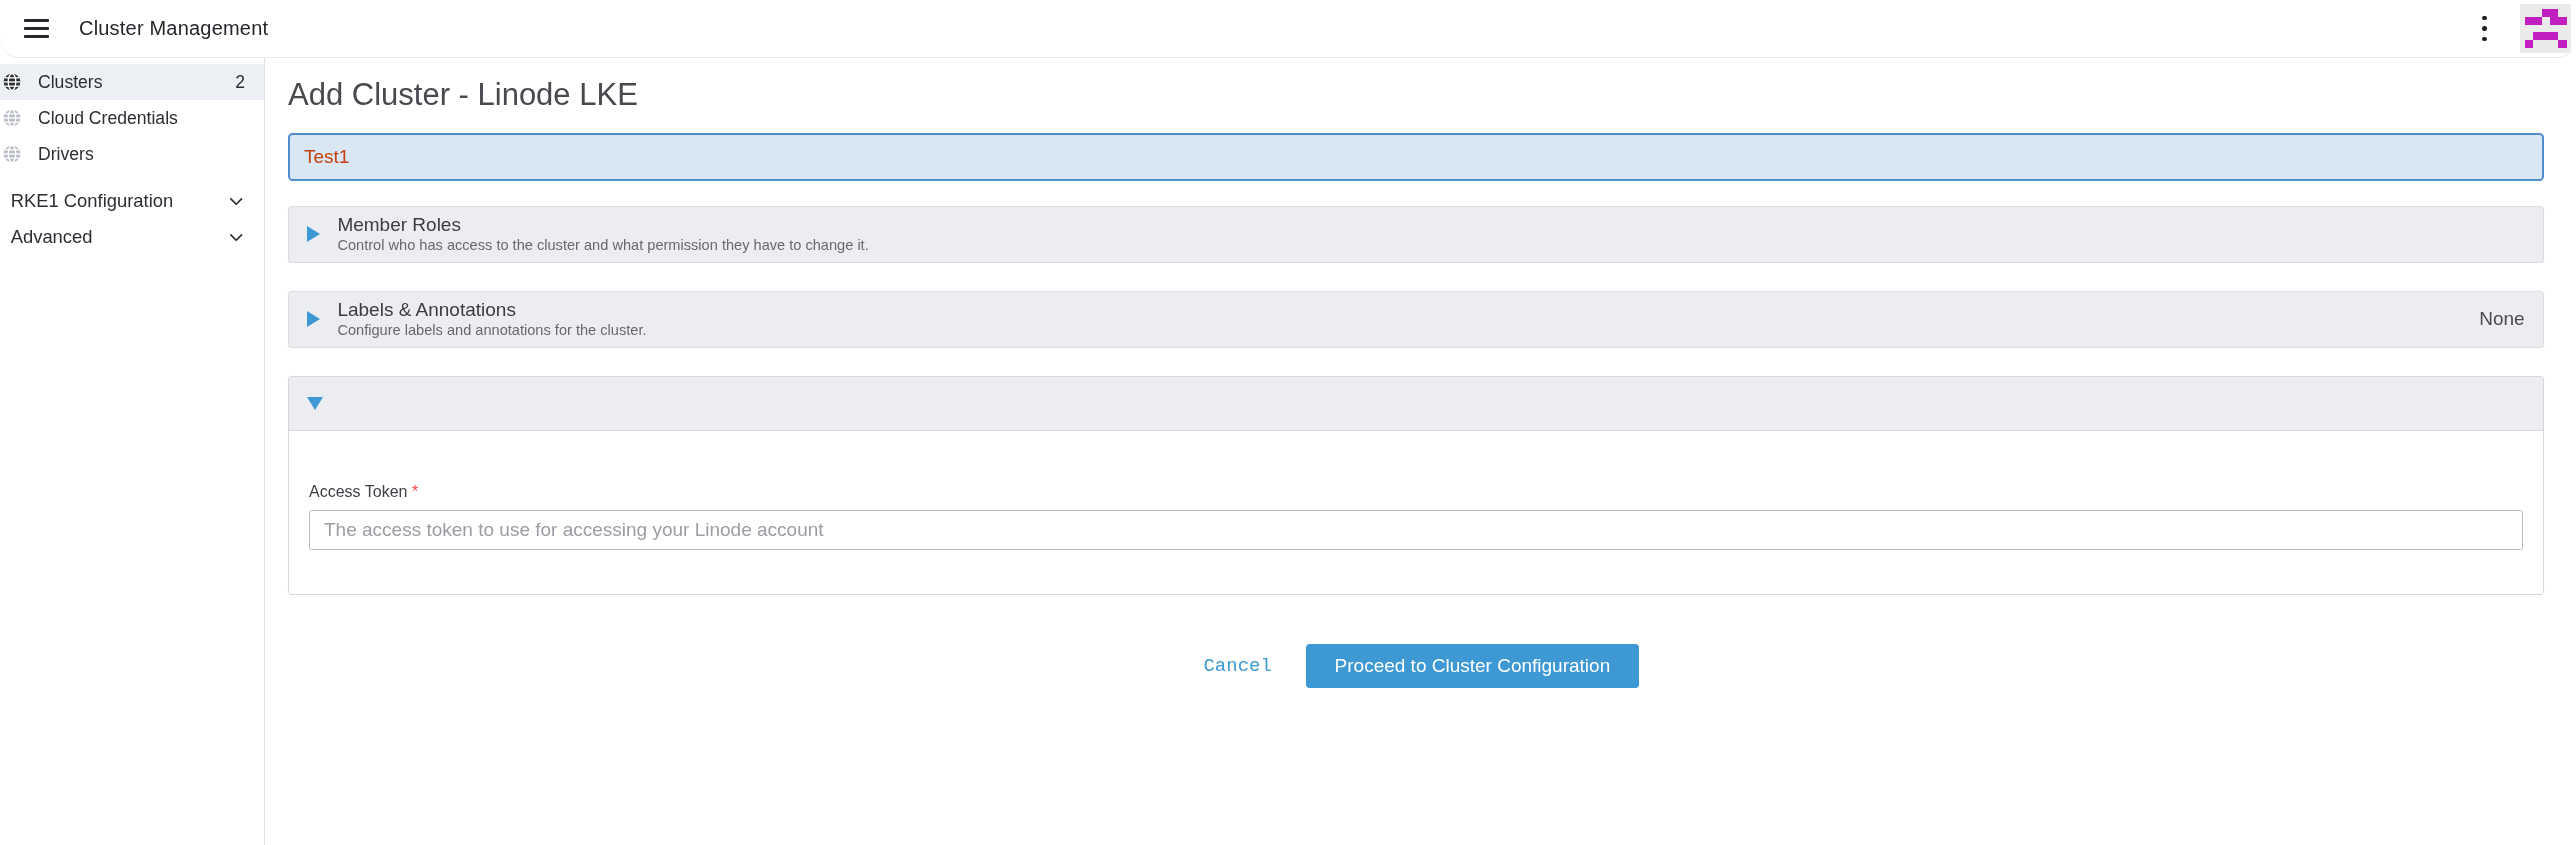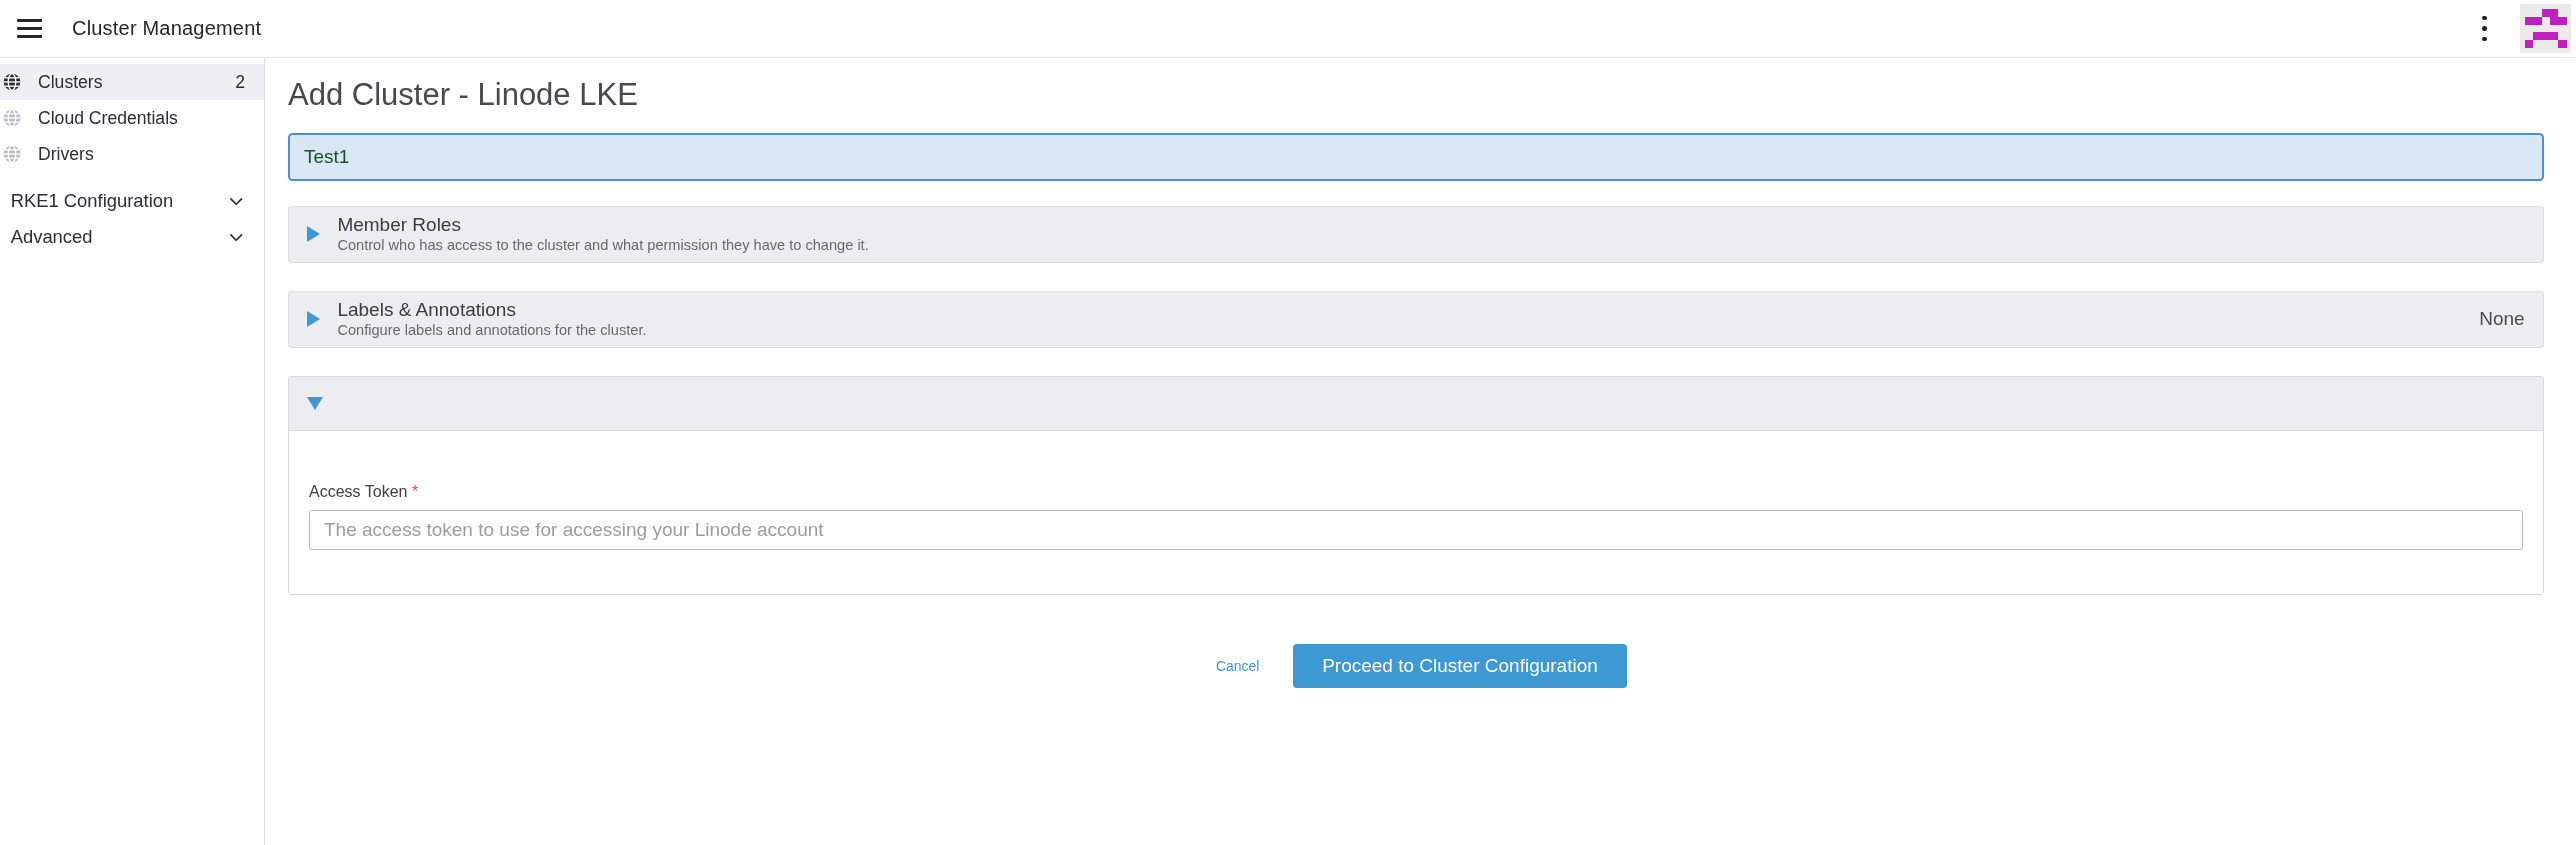--- a/index.html
+++ b/index.html
@@ -7,21 +7,21 @@
   body {
     font-family:"Liberation Sans", sans-serif;
     color:#2d2d35;
     width:2576px; height:845px; overflow:hidden;
   }
   .app { width:2576px; height:845px; display:flex; flex-direction:column; background:#fff; }
 
   
   header.topbar {
     height:58px; flex:0 0 58px; display:flex; align-items:center;
-    padding-left:17px; border-bottom:0.8px solid #e7e8ec; background:#fff;
+    padding-left:24px; border-bottom:0.8px solid #e7e8ec; background:#fff;border-radius:19px;
   }
   .hamburger { width:26px; display:flex; flex-direction:column; gap:4.6px; background:none; border:none; cursor:pointer; }
   .hamburger span { display:block; height:3.1px; width:24.5px; background:#26262c; border-radius:0.8px; }
   .app-title { margin-left:29px; font-size:20px; font-weight:500; color:#26262c; letter-spacing:0.2px; }
   .topbar .spacer { flex:1; }
   .kebab { display:flex; flex-direction:column; gap:6.1px; background:none; border:none; cursor:pointer; padding:4.6px; margin-right:29px; }
   .kebab i { width:4.6px; height:4.6px; border-radius:50%; background:#1e1e24; }
   .avatar {
     width:51px; height:49px; margin-right:4.6px; background:#eaeaea;
     display:grid; grid-template-columns:repeat(5,1fr); grid-template-rows:repeat(5,1fr);
@@ -52,21 +52,21 @@
   
   main.content { flex:1; padding:18.4px 32px 0 23px; background:#fff; }
   h1.page-heading { font-size:31px; font-weight:400; color:#48484f; line-height:37px; }
   .name-row { display:flex; justify-content:space-between; align-items:flex-end; margin-top:61px; }
   .field-label { font-size:16px; color:#3f3f46; }
   .req { color:var(--required-color,#f64747); margin-left:4.6px; font-size:16px; }
   .desc-link { font-size:19px; color:var(--accent,#3d98d3); text-decoration:none; cursor:pointer; line-height:23px; }
   input.cluster-input {
     display:block; width:100%; height:48px; margin-top:20px;
     background:var(--focus-fill,#d9e6f3); border:2.3px solid #4e8ecb; border-radius:4.6px;
-    font-family:inherit; font-size:19px; color:#14532d; padding:0 14px; outline:none;
+    font-family:inherit; font-size:19px; color:#c2410c; padding:0 14px; outline:none;
   }
 
   .acc {
     display:flex; align-items:center; gap:17px;
     background:#ecedf1; border:0.8px solid #dbdce1; border-radius:3.1px;
     height:57px; padding:0 18.4px; margin-top:28px; cursor:pointer;
   }
   .acc:first-of-type { margin-top:24.5px; }
   .tri-right { width:0; height:0; border-top:8.4px solid transparent; border-bottom:8.4px solid transparent; border-left:13px solid var(--accent,#3d98d3); }
   .tri-down  { width:0; height:0; border-left:8.4px solid transparent; border-right:8.4px solid transparent; border-top:13px solid var(--accent,#3d98d3); }
@@ -79,21 +79,21 @@
   .acc-group .acc { margin-top:0; border:none; border-bottom:0.8px solid #dbdce1; border-radius:0; height:54px; }
   .acc-body { background:#fff; padding:52px 20px 44px 20px; }
   input.token-input {
     display:block; width:100%; height:40px; margin-top:9.2px;
     background:#fff; border:0.8px solid #b9bcc3; border-radius:2.3px;
     font-family:inherit; font-size:19px; color:#4d7c0f; padding:0 14px; outline:none;
   }
   input.token-input::placeholder { color:#9b9da4; opacity:1; }
 
   .footer-row { display:flex; justify-content:center; align-items:center; gap:23px; margin-top:49px; }
-  .btn-link { background:none; border:none; color:var(--accent,#3d98d3); font-size:14px; font-family:Liberation Sans, sans-serif; cursor:pointer; padding:0 10.7px; }
+  .btn-link { background:none; border:none; color:var(--accent,#3d98d3); font-size:19px; font-family:Liberation Mono, monospace; cursor:pointer; padding:0 10.7px; }
   .btn-primary {
     background:var(--accent,#3d98d3); color:#fff; border:none; border-radius:3.8px;
     height:44px; padding:0 29px; font-size:19px; font-family:inherit; cursor:pointer;
   }
 </style>
 </head>
 <body>
 
 <div class="app">
 

